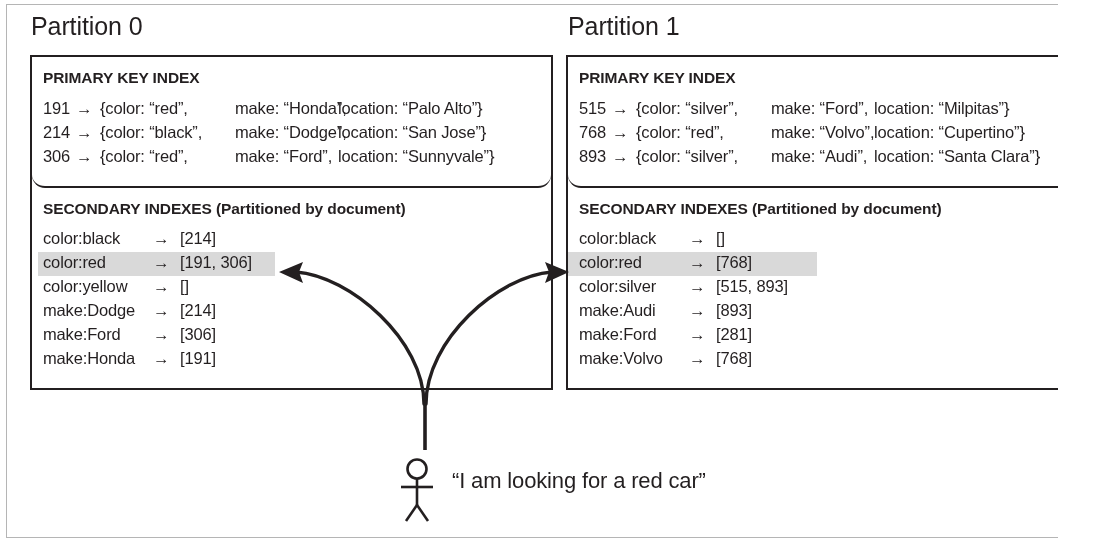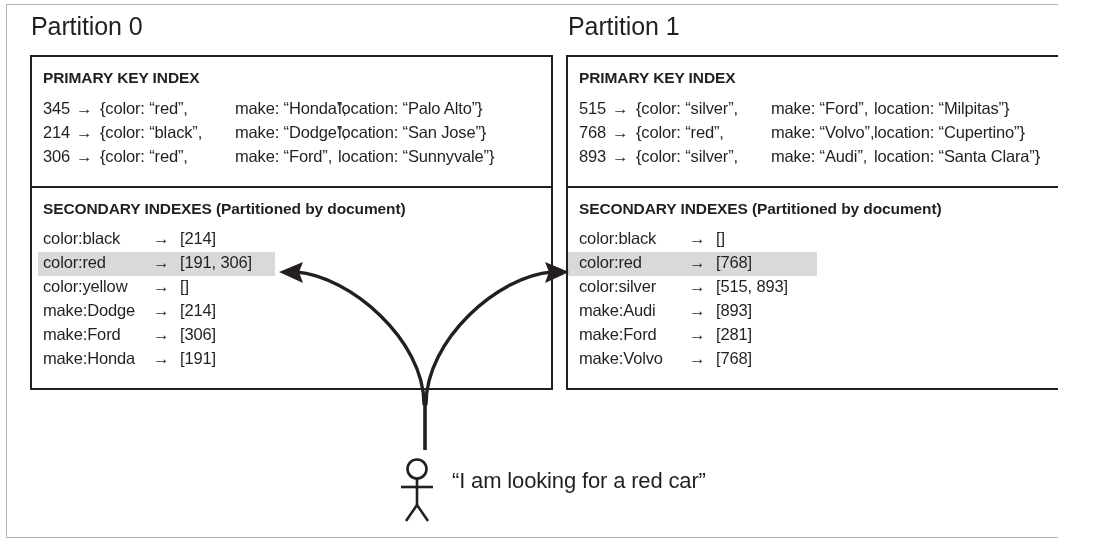--- a/index.html
+++ b/index.html
@@ -55,20 +55,21 @@
     background: #ffffff;
   }
   #box-p0 { left: 30px;  width: 523px; }
   #box-p1 { left: 566px; width: 523px; }
 
   .section {
     position: absolute;
     left: 0;
     right: 0;
     box-sizing: border-box;
+    border-radius: 13px;
   }
   .section-primary {
     top: 0;
     height: 131px;
     border-bottom: 2px solid #231f20;
   }
   .section-secondary {
     top: 131px;
     bottom: 0;
   }
@@ -176,21 +177,21 @@
 
   <div class="partition-title" id="title-p0">Partition 0</div>
 
   <div class="partition-box" id="box-p0">
 
     <div class="section section-primary">
       <div class="section-heading">PRIMARY KEY INDEX</div>
       <div class="pk-rows">
 
         <div class="pk-row">
-          <span class="pk-key">345</span>
+          <span class="pk-key">191</span>
           <span class="pk-arrow">→</span>
           <span class="pk-col pk-c1">{color: “red”,</span>
           <span class="pk-col pk-c2">make: “Honda”,</span>
           <span class="pk-col pk-c3">location: “Palo Alto”}</span>
         </div>
 
         <div class="pk-row">
           <span class="pk-key">214</span>
           <span class="pk-arrow">→</span>
           <span class="pk-col pk-c1">{color: “black”,</span>

